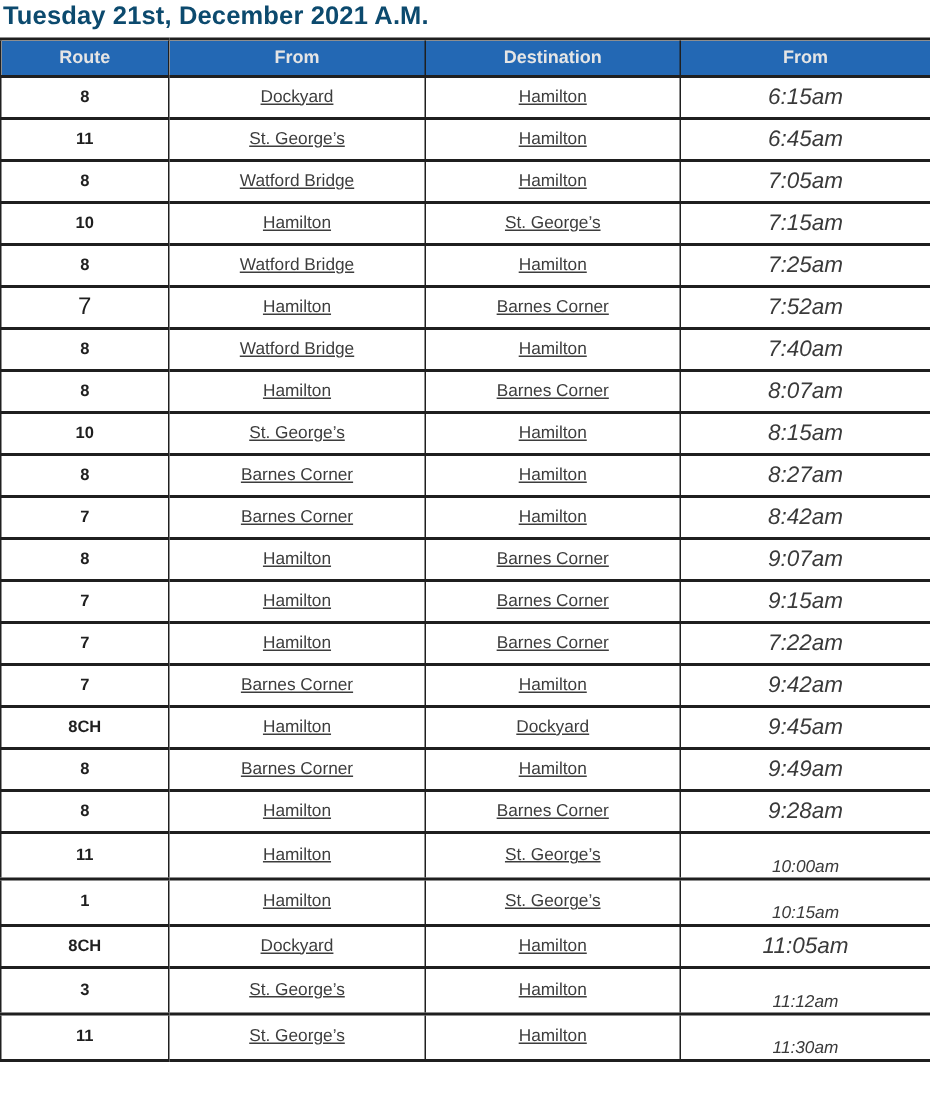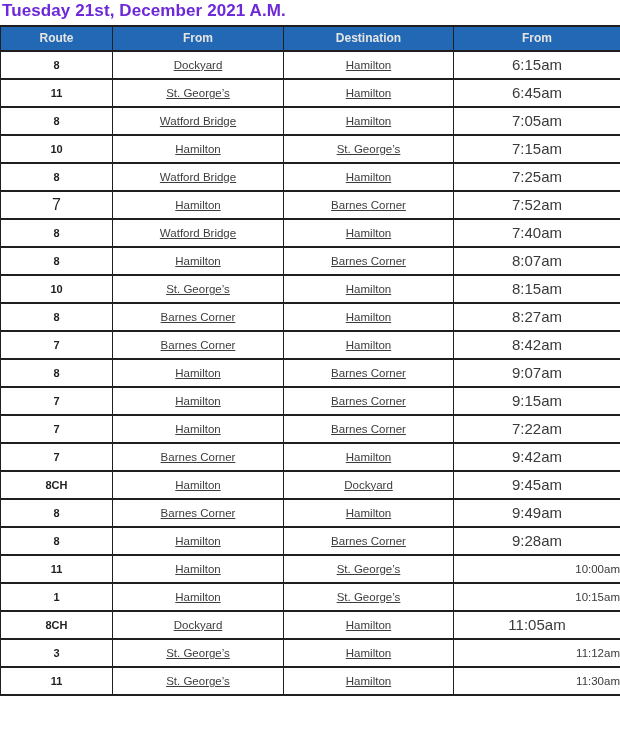--- a/index.html
+++ b/index.html
@@ -11,21 +11,21 @@
   }
   .page {
     width: 620px;
     height: 729px;
     overflow: hidden;
     background: #ffffff;
   }
   .page-title {
     font-size: 17px;
     font-weight: 700;
-    color: #6d28d9;
+    color: #0c4a6e;
     letter-spacing: 0.1px;
     padding: 2px 0 4px 2px;
     line-height: 1.1;
   }
   table.schedule {
     width: 620px;
     border-collapse: collapse;
     table-layout: fixed;
   }
   table.schedule th,
@@ -64,25 +64,25 @@
     font-weight: 400;
     font-size: 11.5px;
     color: #3d3d3d;
     text-decoration: underline;
   }
   td.time {
     font-weight: 400;
     font-size: 15px;
     color: #3a3a3a;
     padding-top: 5px;
+    font-style: italic;
   }
   td.time.small {
     font-size: 11.5px;
-    padding-top: 1px;
-    text-align: right;
+    padding-top: 16px;
   }
 </style>
 </head>
 <body>
 
 <div class="page">
   <div class="page-title">Tuesday 21st, December 2021 A.M.</div>
 
   <table class="schedule">
     <colgroup>

